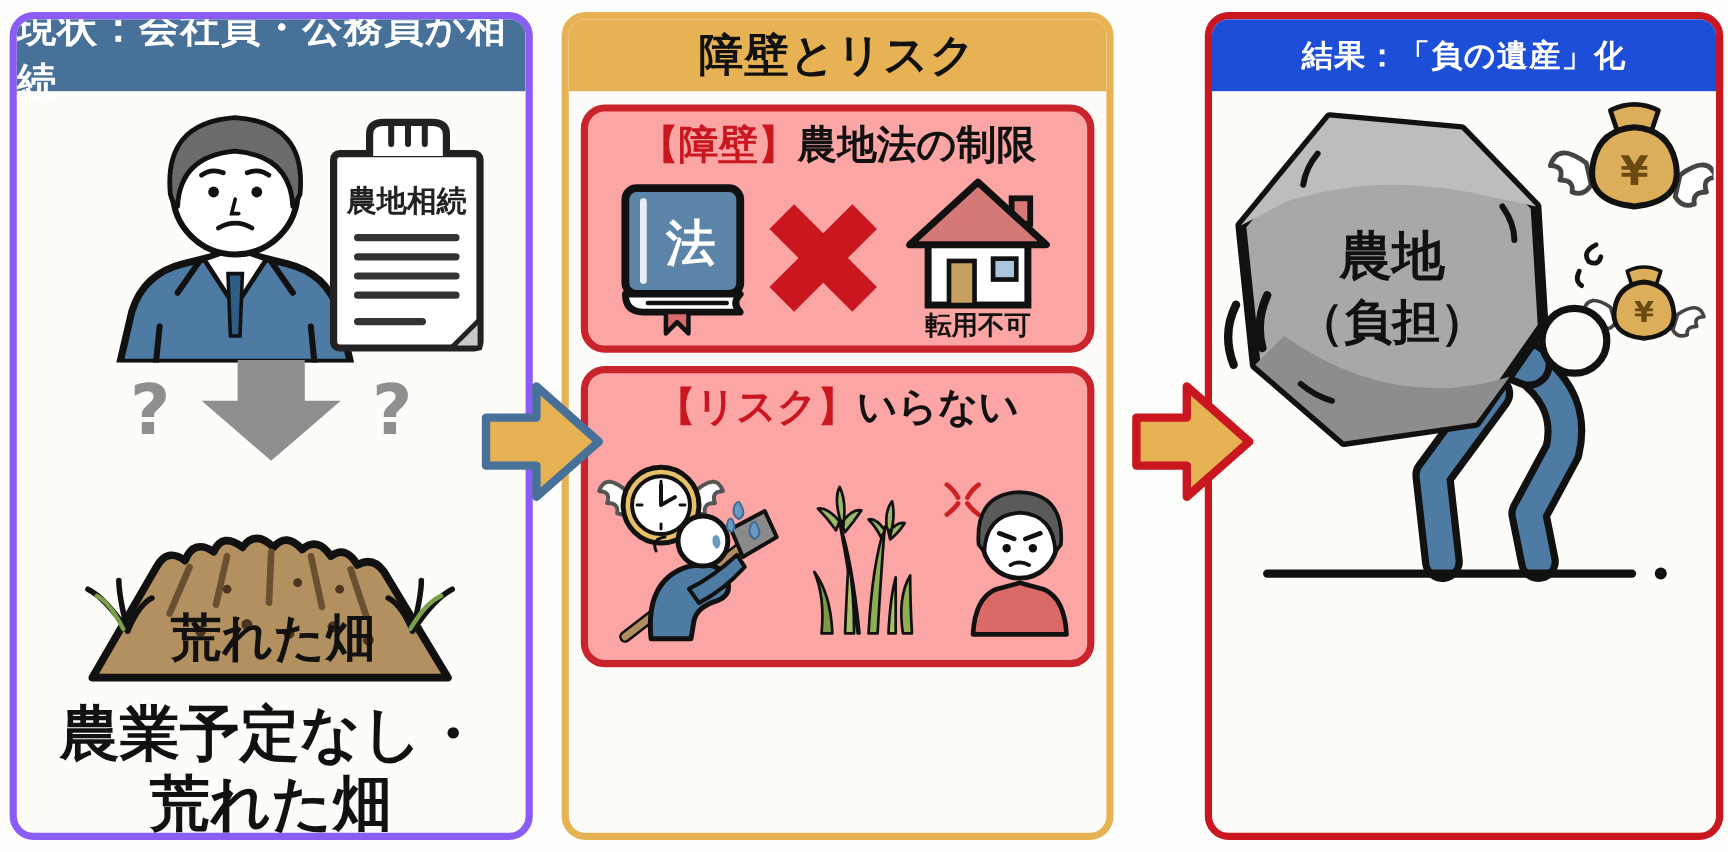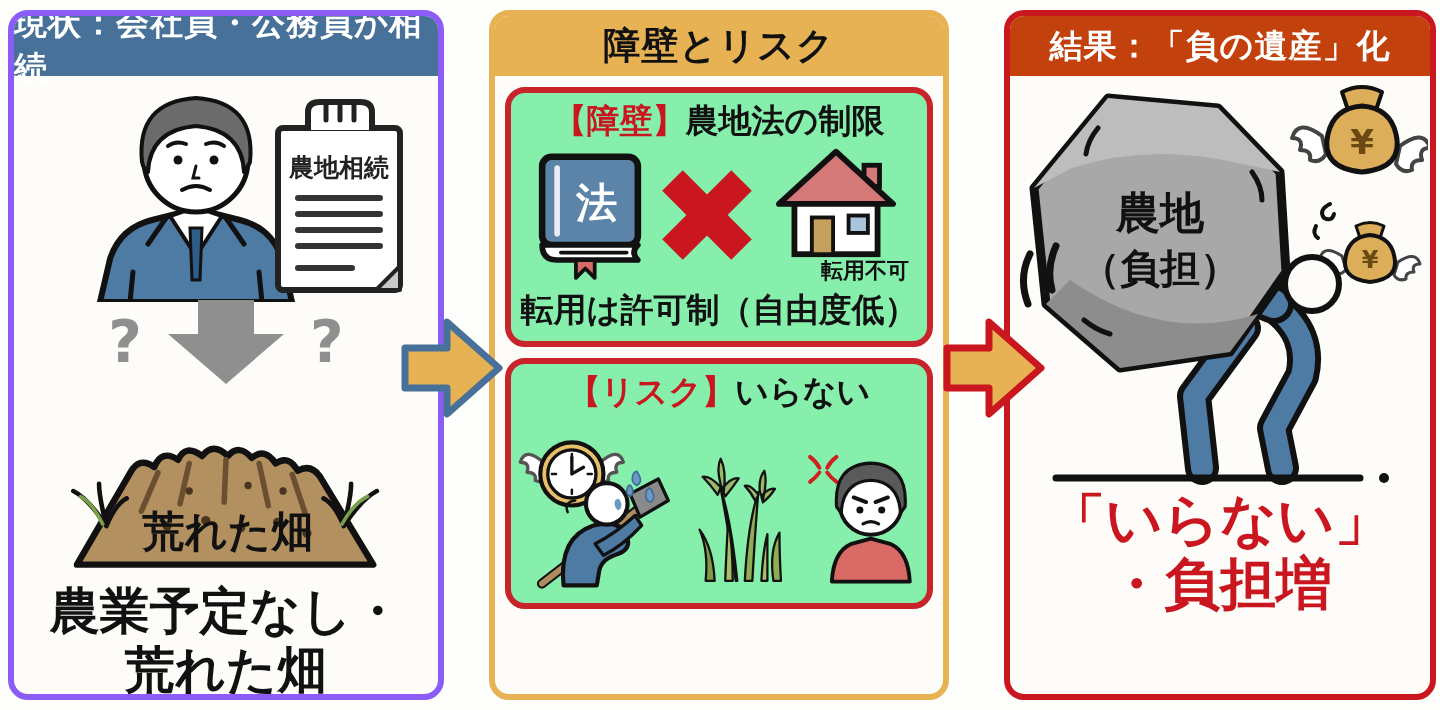--- a/index.html
+++ b/index.html
@@ -7,44 +7,44 @@
     font-family:"DejaVu Sans", sans-serif; }
   .stage { position:relative; width:1440px; height:710px; background:#fefefd; }
 
   .panel { position:absolute; top:10px; height:690px; border-radius:20px;
     background:#fdfcf9; display:flex; flex-direction:column; overflow:hidden; }
   .panel-header { height:60px; flex:0 0 60px; display:flex; align-items:center;
     justify-content:center; font-weight:900; letter-spacing:1px; }
 
   .panel-left  { left:8px;    width:436px; border:6px solid #8b5cf6; }
   .panel-left  .panel-header { background:#477198; color:#ffffff; font-size:33px; }
-  .panel-mid   { left:489px;  width:460px; border:6px solid #e7b254; }
+  .panel-mid   { left:468px;  width:460px; border:6px solid #e7b254; }
   .panel-mid   .panel-header { background:#e7b254; color:#111111; font-size:37px; }
   .panel-right { left:1004px; width:432px; border:6px solid #c9161f; }
-  .panel-right .panel-header { background:#c2410c; color:#ffffff; font-size:33px;font-family:Liberation Serif, serif; }
+  .panel-right .panel-header { background:#1d4ed8; color:#ffffff; font-size:26px;font-family:Liberation Serif, serif; }
 
   .panel-body { flex:1; display:flex; flex-direction:column; align-items:center; }
 
   
   .question-row { display:flex; align-items:center; justify-content:center; gap:26px;
     margin-top:-6px; height:92px; }
   .qmark { font-size:58px; font-weight:900; color:#8f8f8f; }
   .left-caption { margin-top:10px; text-align:center; font-size:50px; font-weight:700;
     color:#111; line-height:1.18; }
 
   
   .risk-box { width:428px; border:6px solid #c9232b; border-radius:20px;
-    margin:11px 0 0 0; padding:4px 6px 2px; background:#86efac; }
+    margin:11px 0 0 0; padding:4px 6px 2px; background:#fca5a5; }
   .risk-box-title { text-align:center; font-size:33px; font-weight:900; color:#111;
     white-space:nowrap; margin-top:2px; }
   .risk-tag { color:#c9161f; }
   .icon-row { display:flex; align-items:center; justify-content:center; }
   .box-caption { text-align:center; font-size:33px; font-weight:900; color:#111;
     white-space:nowrap; margin:2px 0 6px; }
-  .house-wrap { display:flex; flex-direction:column; align-items:flex-end; }
+  .house-wrap { display:flex; flex-direction:column; align-items:center; }
   .house-label { font-size:22px; font-weight:900; color:#111; margin-top:-4px; }
 
   
   .right-caption { text-align:center; font-size:56px; font-weight:900; color:#c9161f;
     line-height:1.15; margin-top:2px; }
 
   .flow-arrow { position:absolute; top:312px; width:102px; height:112px; z-index:5; }
   .flow-arrow-1 { left:401px; }
   .flow-arrow-2 { left:943px; }
 
@@ -144,21 +144,20 @@
             <svg width="146" height="116" viewBox="0 0 150 120">
               <rect x="32" y="58" width="86" height="56" fill="#fff" stroke="#111" stroke-width="6"></rect>
               <rect x="104" y="22" width="16" height="22" fill="#d47878" stroke="#111" stroke-width="5"></rect>
               <polygon points="16,62 75,8 134,62" fill="#d47878" stroke="#111" stroke-width="6" stroke-linejoin="round"></polygon>
               <rect x="50" y="76" width="22" height="38" fill="#c6a05f" stroke="#111" stroke-width="4"></rect>
               <rect x="88" y="74" width="20" height="18" fill="#a9c4dd" stroke="#111" stroke-width="4"></rect>
             </svg>
             <div class="house-label">転用不可</div>
           </div>
         </div>
-        <div class="box-caption">転用は許可制（自由度低）</div>
       </div>
 
       <div class="risk-box">
         <div class="risk-box-title">
           <span class="risk-tag">【リスク】</span><span>いらない</span>
         </div>
         <div class="icon-row" style="align-items:flex-end;">
           <svg width="200" height="186" viewBox="0 0 200 186">
             <g>
               <path d="M34 40 Q10 18 4 38 Q16 38 12 50 Q24 50 22 60 Q32 64 38 56 Z" fill="#fff" stroke="#555" stroke-width="4" stroke-linejoin="round"></path>
@@ -257,24 +256,20 @@
           <path d="M86 52 Q76 64 74 78 M240 96 Q250 110 250 124 M72 244 Q84 254 98 258" stroke="#111" stroke-width="5" fill="none" stroke-linecap="round"></path>
           <text x="148" y="152" font-size="44" font-weight="bold" fill="#111" text-anchor="middle">農地</text>
           <text x="148" y="206" font-size="40" font-weight="bold" fill="#111" text-anchor="middle">（負担）</text>
         </g>
 
         <path d="M18 178 Q6 202 16 228 M44 170 Q34 192 40 214" stroke="#111" stroke-width="7" fill="none" stroke-linecap="round"></path>
         <path d="M44 402 L348 402" stroke="#111" stroke-width="7" stroke-linecap="round"></path>
         <circle cx="372" cy="402" r="5" fill="#111"></circle>
       </svg>
 
-      <div class="right-caption">
-        <div>「いらない」</div>
-        <div>・負担増</div>
-      </div>
     </div>
   </div>
 
   <svg class="flow-arrow flow-arrow-1" viewBox="0 0 102 112">
     <polygon points="4,36 46,36 46,10 98,56 46,102 46,76 4,76" fill="#e7b254" stroke="#477198" stroke-width="7" stroke-linejoin="round"></polygon>
   </svg>
   <svg class="flow-arrow flow-arrow-2" viewBox="0 0 102 112">
     <polygon points="4,36 46,36 46,10 98,56 46,102 46,76 4,76" fill="#e7b254" stroke="#c9161f" stroke-width="7" stroke-linejoin="round"></polygon>
   </svg>
 

